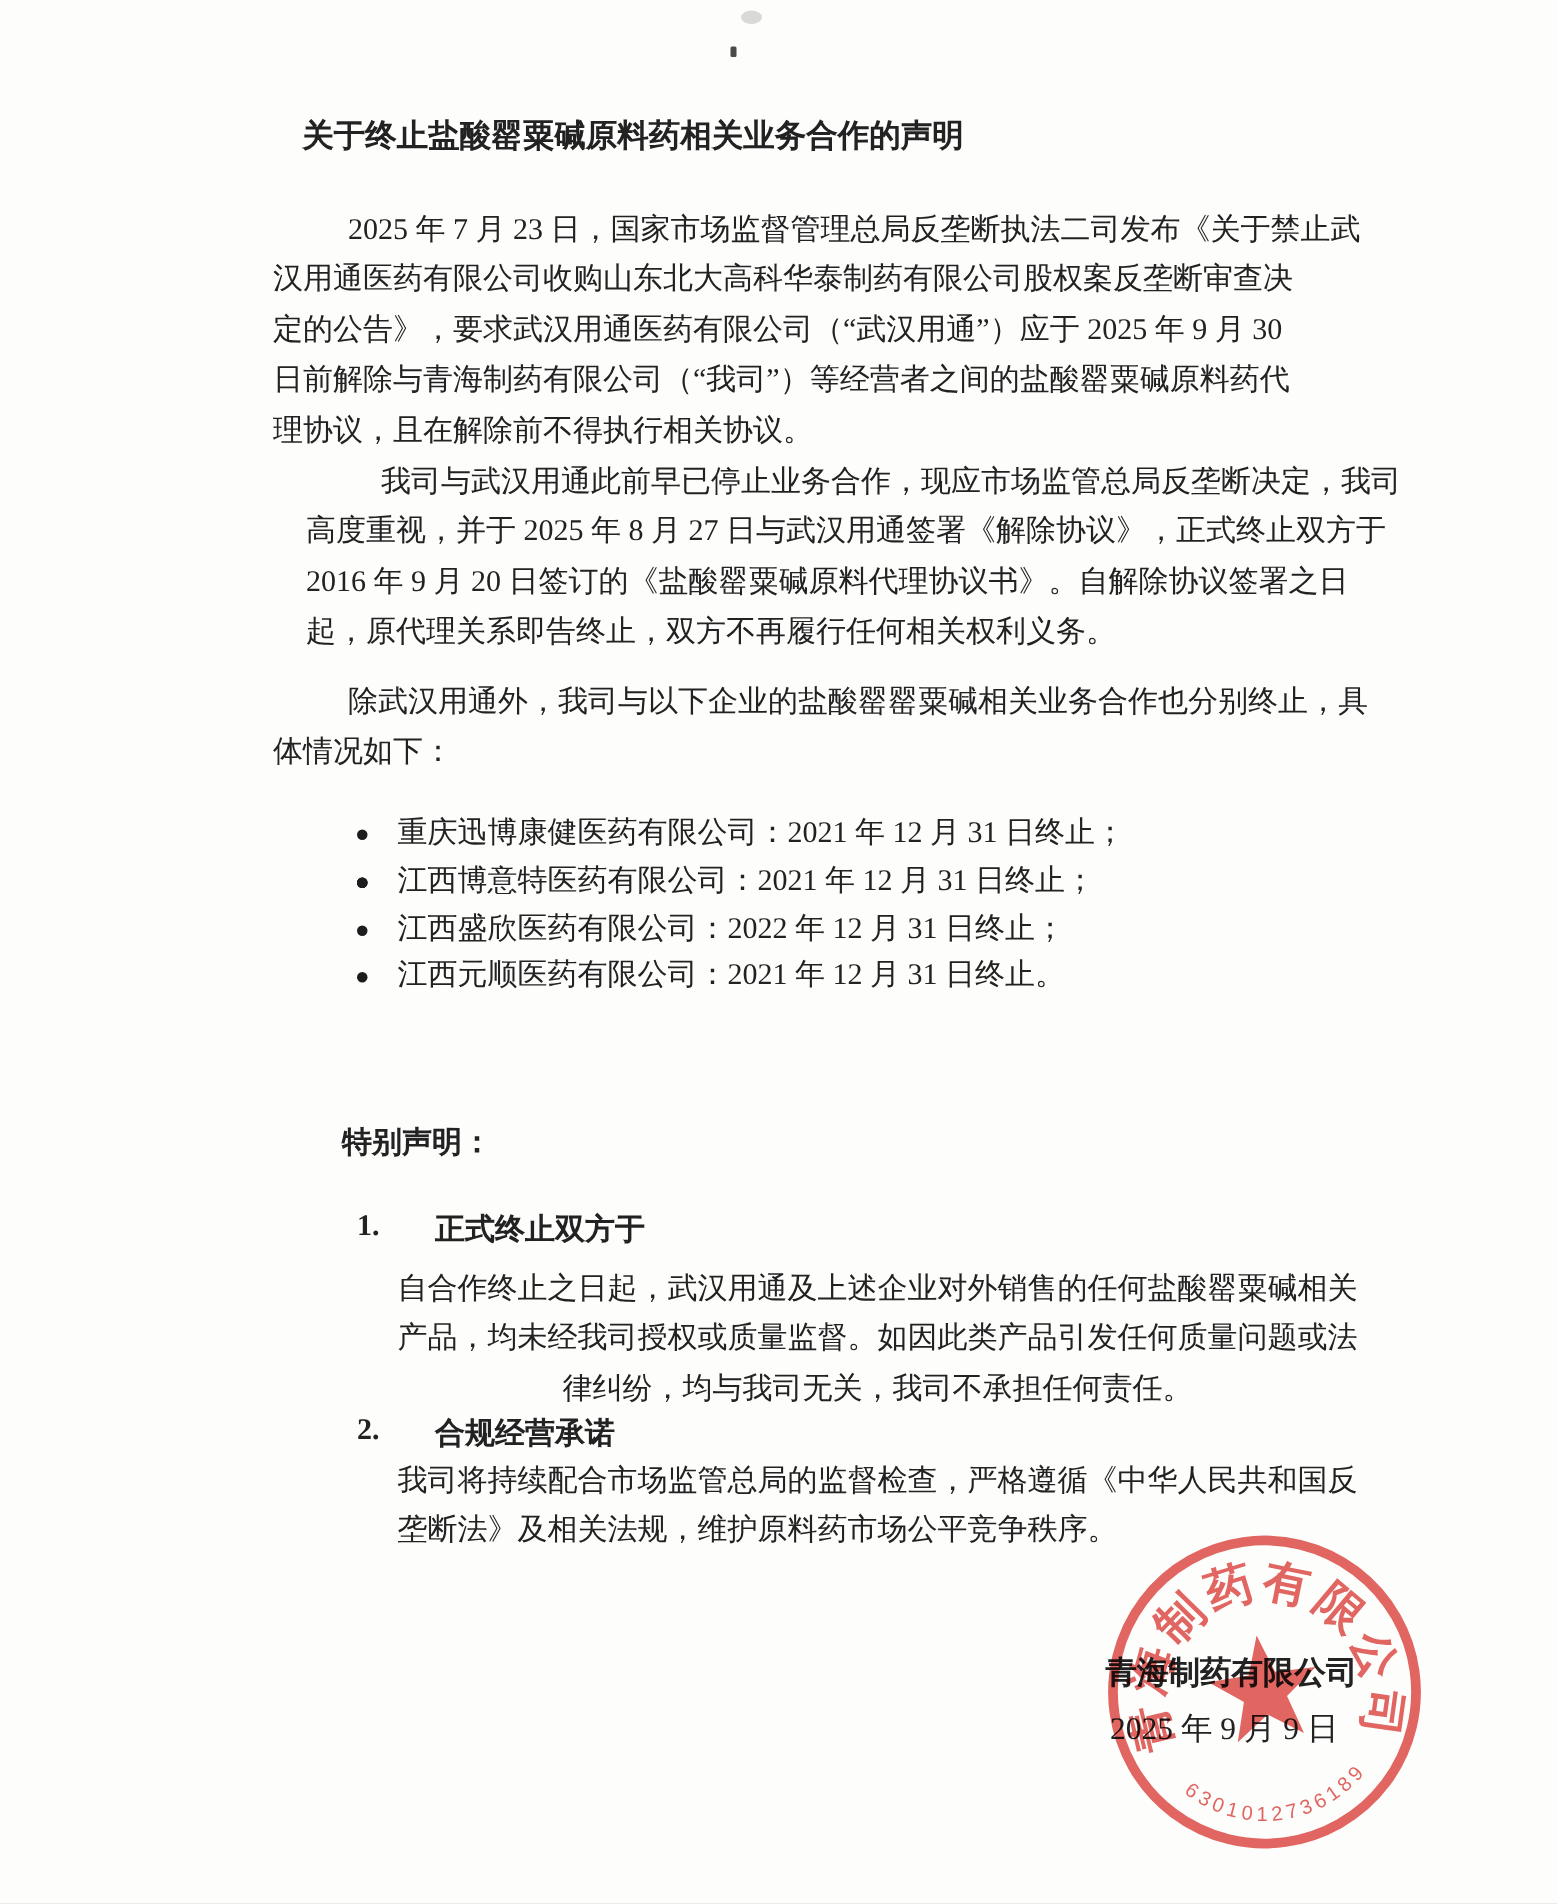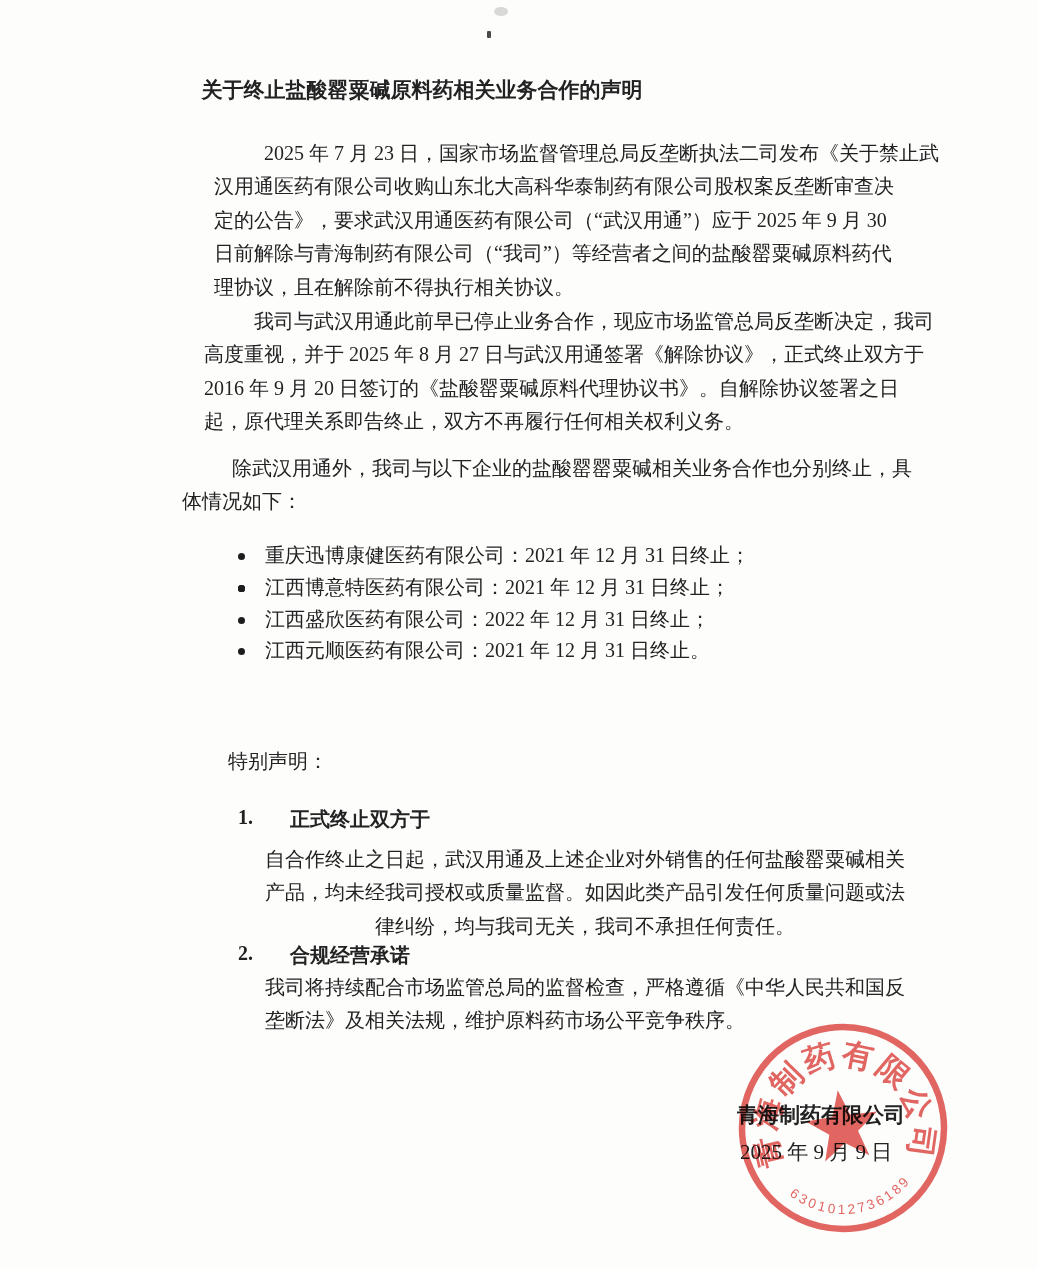--- a/index.html
+++ b/index.html
@@ -17,35 +17,35 @@
     text-align:center;
     font-family:"Liberation Sans","DejaVu Sans",sans-serif;
     font-size:21px; font-weight:bold; letter-spacing:0px;
     white-space:pre;
   }
   .para {
     position:absolute; left:182px; margin:0;
     font-size:20px; line-height:33.4px;
     white-space:pre; text-indent:50px;
   }
-  .p1 { top:137px;margin-left:32px; }
+  .p1 { top:137px; }
   .p2 { top:305px;margin-left:22px; }
   .p3 { top:452px; }
   .bullets {
     position:absolute; left:237px; top:540px; margin:0; padding:0;
     list-style:none; font-size:20px; line-height:31.8px;
   }
   .bullets li { position:relative; padding-left:28px; white-space:pre; }
   .bullets .dot {
     position:absolute; left:1px; top:13px;
     width:7px; height:7px; border-radius:50%; background:#1d1d1d;
   }
   .special-heading {
     position:absolute; left:228px; top:748px;
-    font-size:20px; font-weight:normal; white-space:pre;
+    font-size:20px; font-weight:bold; white-space:pre;
   }
   .num-heading { position:absolute; font-size:20px; font-weight:bold; }
   .num-heading .num { position:absolute; left:238px; white-space:pre; }
   .num-heading .ttl { position:absolute; left:290px; white-space:pre; }
   .h1 { top:806px; }
   .h2 { top:942px; }
   .item-body {
     position:absolute; left:265px; margin:0;
     font-size:20px; line-height:33.4px; white-space:pre;
   }

